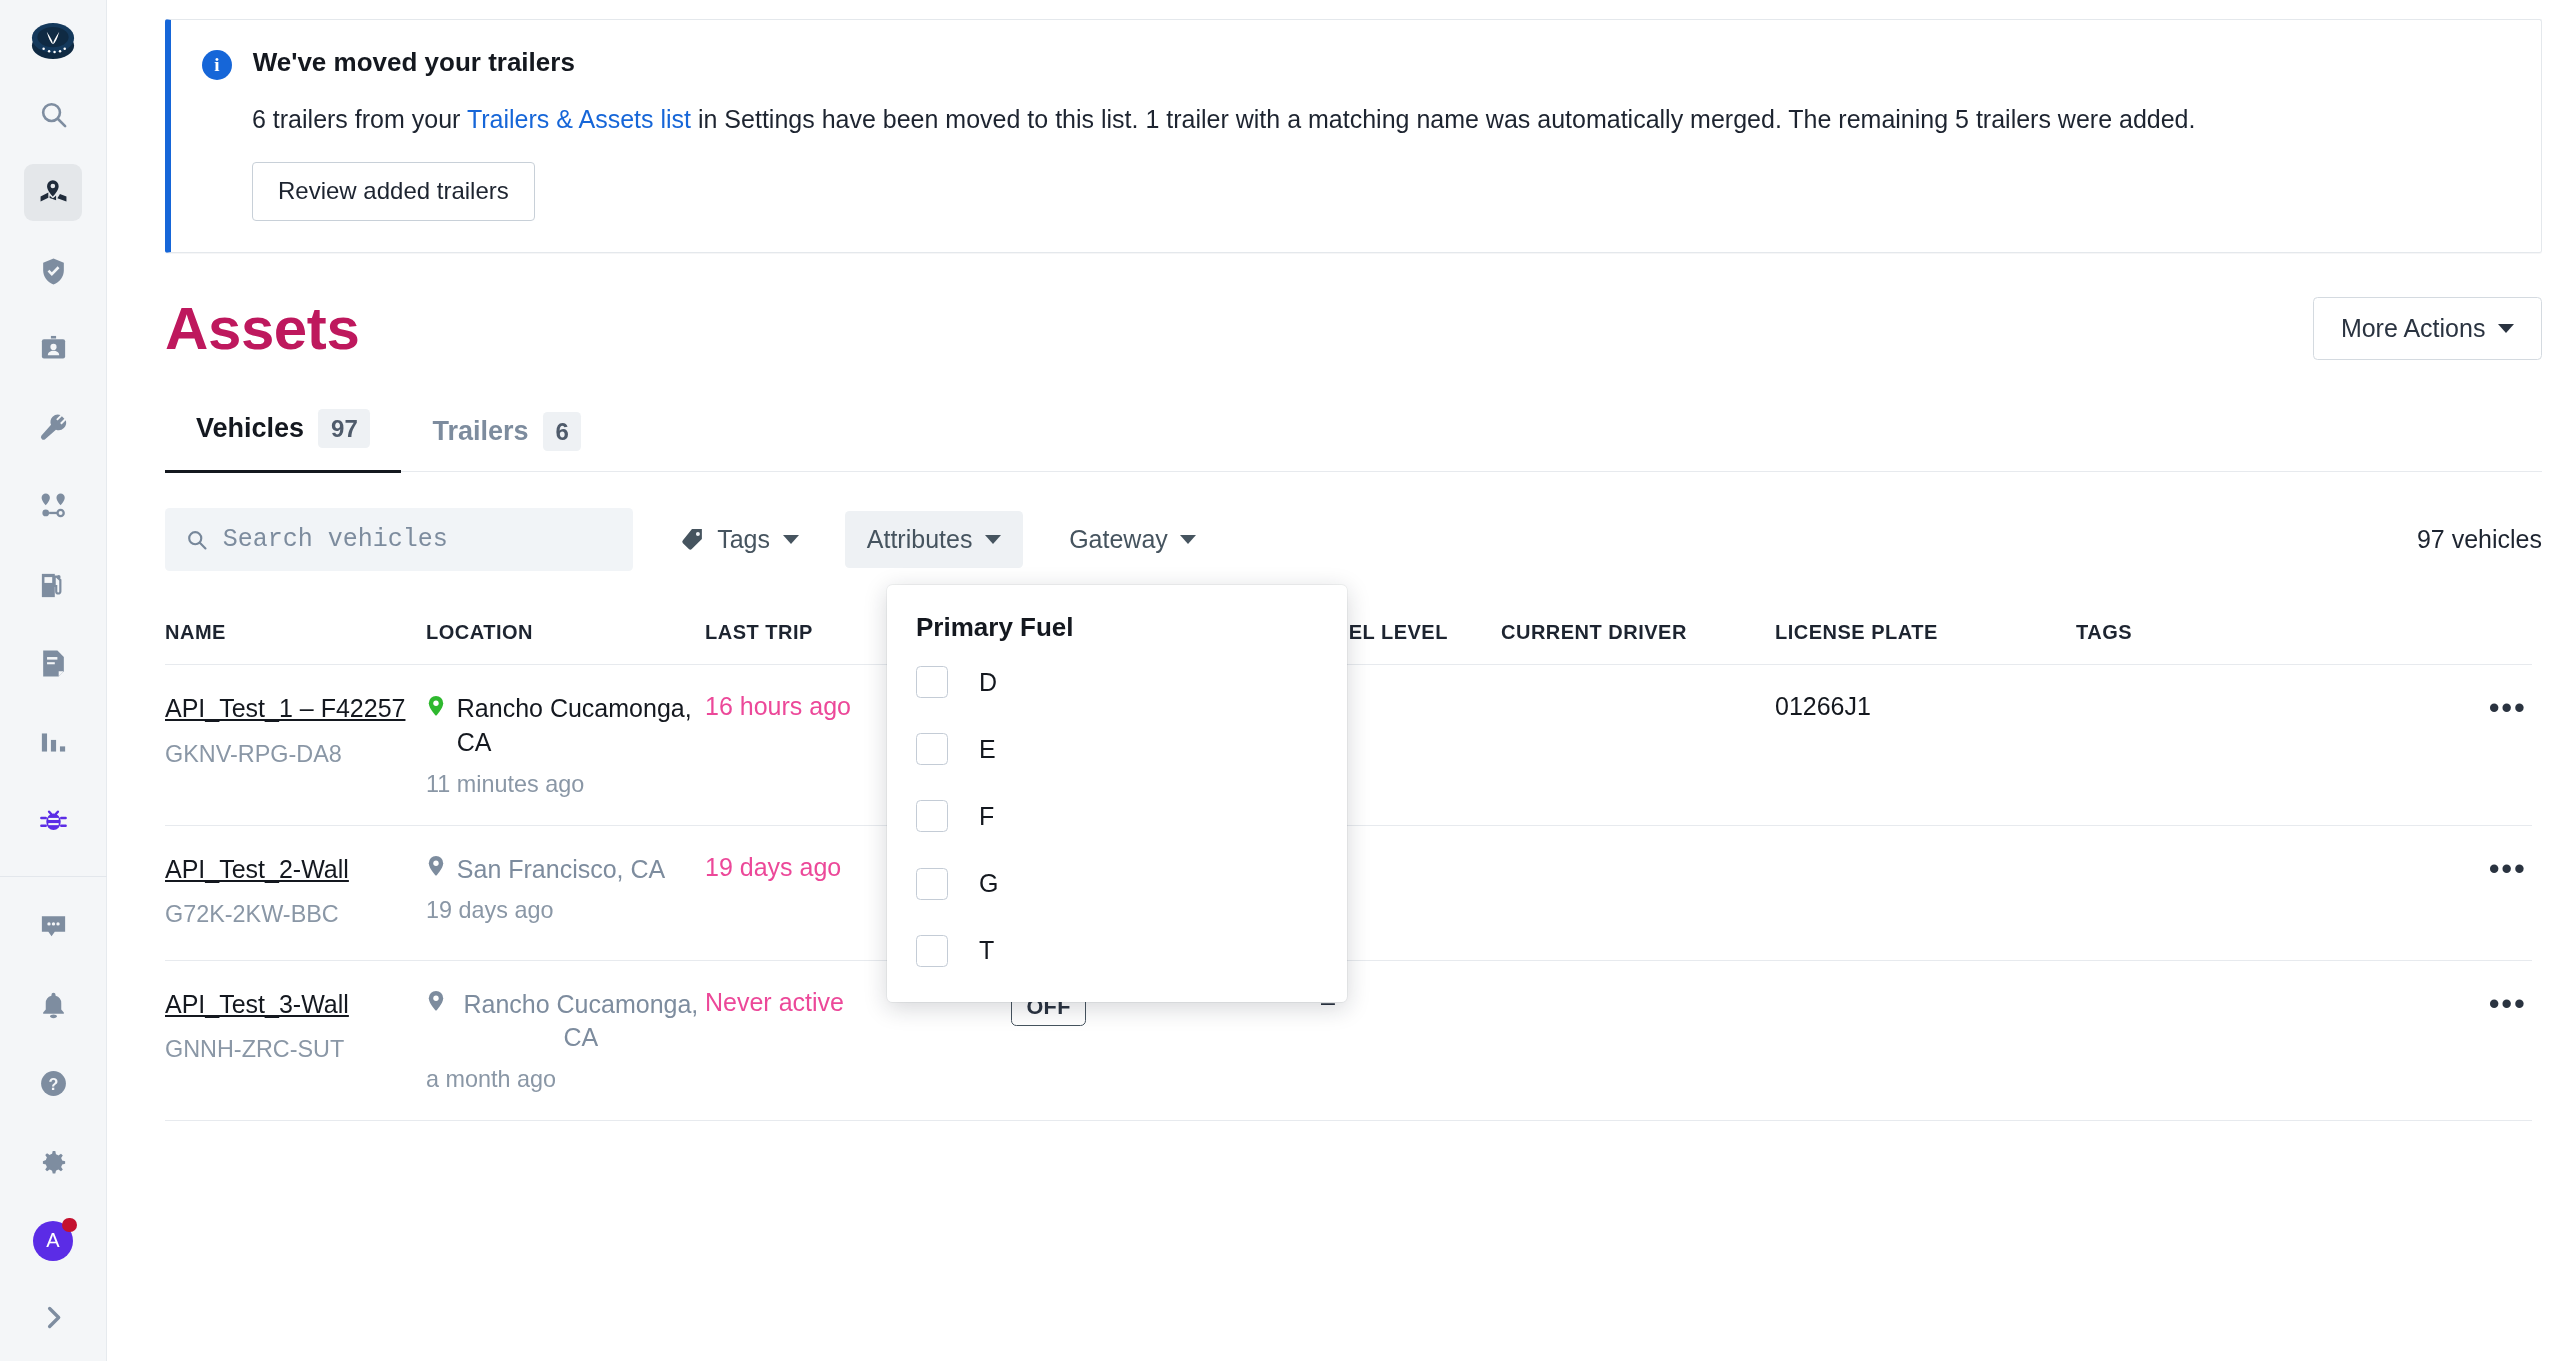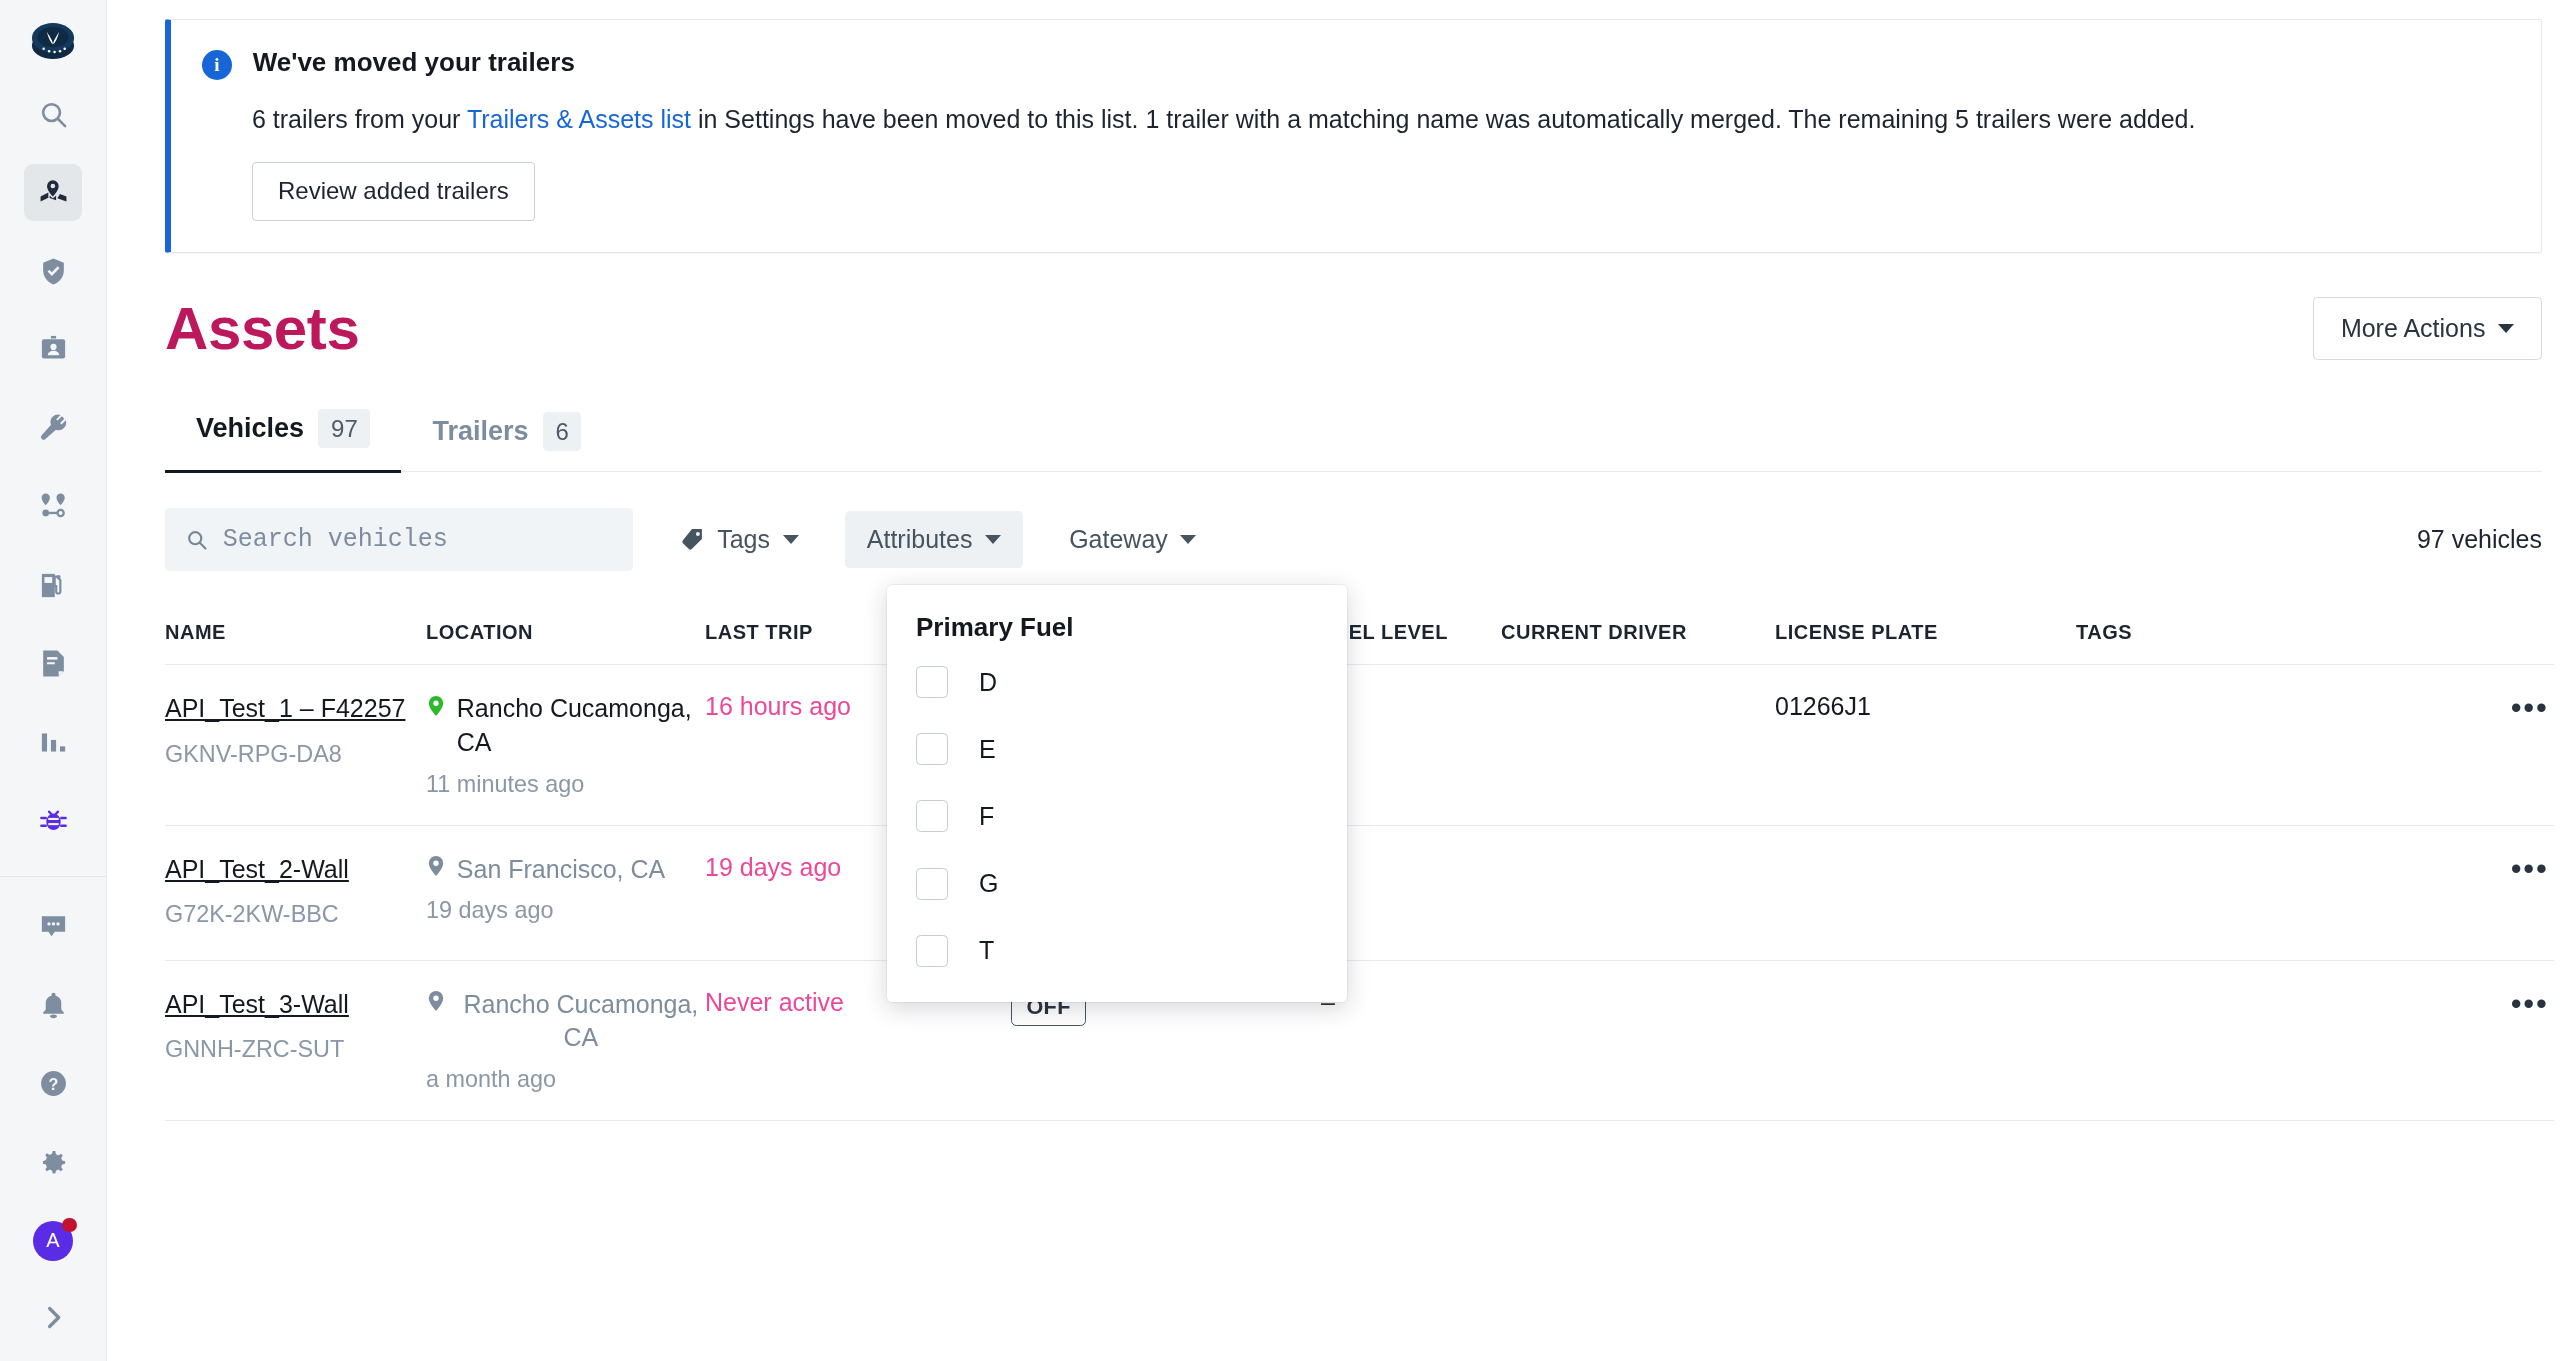--- a/index.html
+++ b/index.html
@@ -107,21 +107,21 @@
     padding: 0 31px 21.6px 31px;
     cursor: pointer;
     position: relative; bottom: -1.8px;
   }
   .tab-label { font-size: 27px; font-weight: 700; color: #7d8c9e; }
   .tab.active .tab-label { color: #14181f; }
   .tab.active { border-bottom: 3.6px solid #14181f; }
   .tab-count {
     font-size: 24px; color: #4f5b6b;
     background: #eef1f4; border-radius: 4.5px;
-    padding: 5.4px 12.6px; min-width: 27px; text-align: center;
+    padding: 5.4px 12.6px; min-width: 27px; text-align: center; font-weight: bold;
   }
 
   
   .filters {
     margin: 36px 34px 0 58px;
     display: flex; align-items: center; gap: 0;
     position: relative;
   }
   .search-box {
     width: 468px; height: 63px;
@@ -168,21 +168,21 @@
     padding: 11.7px 29px; cursor: pointer;
     margin-top: 11.7px;
   }
   .dd-check {
     width: 32px; height: 32px; border: 1.8px solid #c4ccd6;
     border-radius: 4.5px; background: #fff; flex: 0 0 32px;
   }
   .dd-label { font-size: 25px; color: #14181f; }
 
   
-  .table-wrap { margin: 27px 22px 0 58px; }
+  .table-wrap { margin: 27px 44px 0 58px; }
   .thead {
     display: flex; align-items: center;
     padding: 23.4px 0 20px 0;
     border-bottom: 0.9px solid #e7eaee;
   }
   .th {
     font-size: 20px; font-weight: 700; letter-spacing: 0.5px;
     color: #1d2430; text-transform: uppercase;
   }
   .row {

